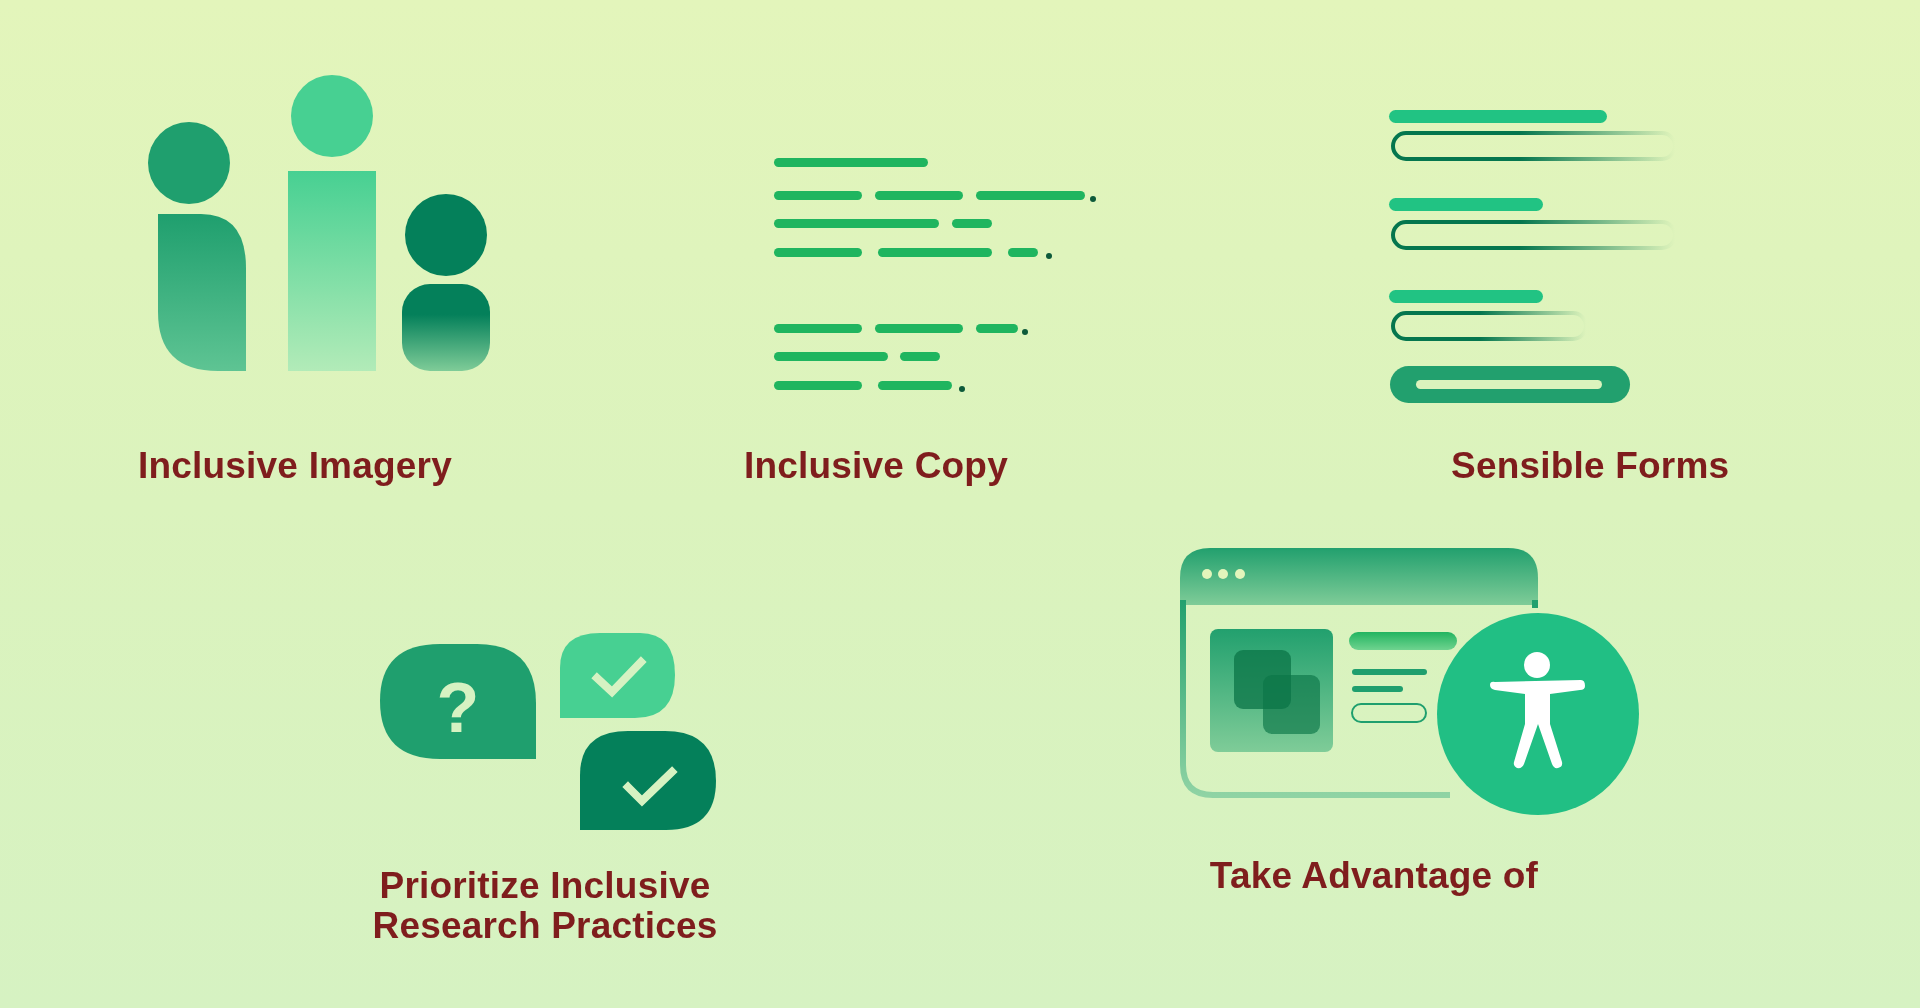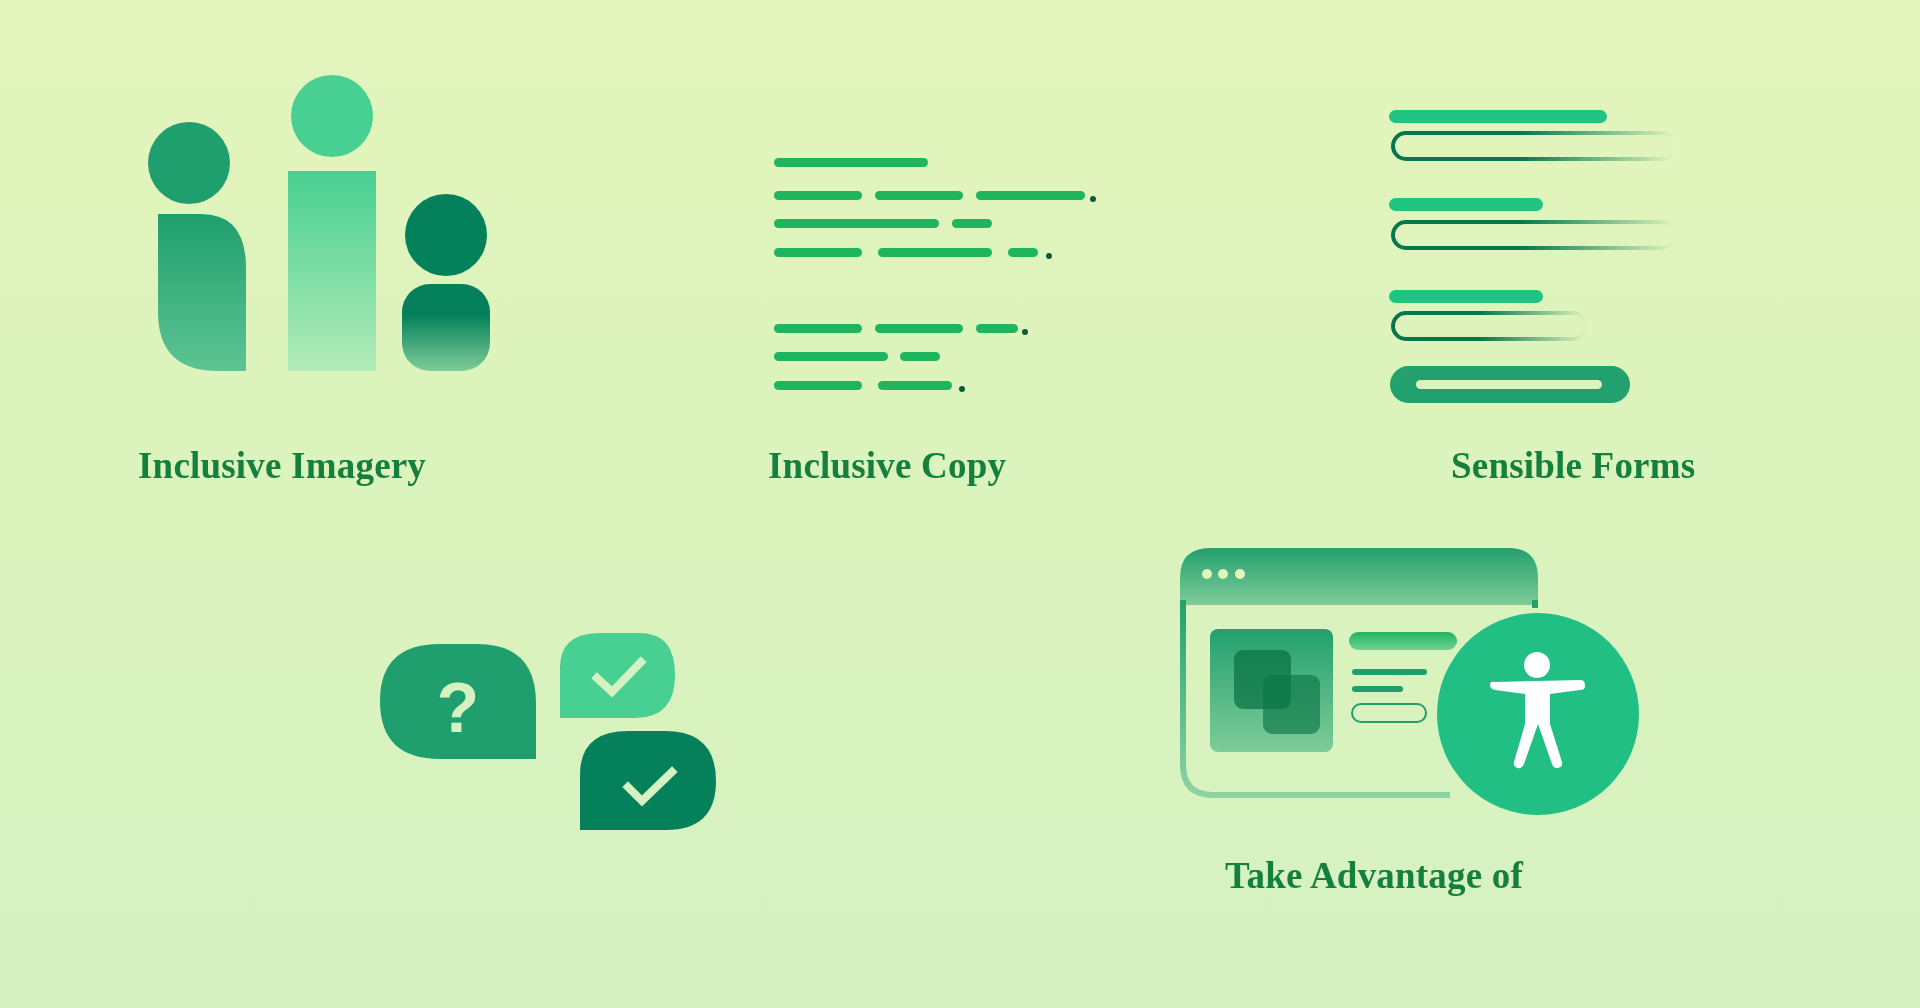--- a/index.html
+++ b/index.html
@@ -3,23 +3,23 @@
 <meta charset="utf-8">
 <style>
   html, body { margin: 0; padding: 0; }
   body {
     width: 1920px; height: 1008px; overflow: hidden; position: relative;
     background: linear-gradient(180deg, #e3f5bb 0%, #dbf3bd 50%, #d6f2c2 100%);
     font-family: "Liberation Sans", "DejaVu Sans", sans-serif;
   }
   .card { position: absolute; }
   .label {
-    position: absolute; color: #15803d; font-weight: 700;
+    position: absolute; color: #7f1d1d; font-weight: 700;
     font-size: 37px; line-height: 40px; white-space: nowrap;
-    font-family: Liberation Serif, serif;
+    font-family: Liberation Sans, sans-serif;
     letter-spacing: 0.2px;
   }
   .label.center { text-align: center; transform: translateX(-50%); }
   .abs { position: absolute; }
   .line { position: absolute; height: 9px; border-radius: 5px; background: #1fb55f; }
   .dot { position: absolute; width: 6px; height: 6px; border-radius: 50%; background: #0d5a3a; }
 </style>
 </head>
 <body>
 
@@ -72,21 +72,21 @@
     <div class="line" style="left:976px;top:324px;width:42px"></div>
     <div class="dot" style="left:1022px;top:329px"></div>
 
     <div class="line" style="left:774px;top:352px;width:114px"></div>
     <div class="line" style="left:900px;top:352px;width:40px"></div>
 
     <div class="line" style="left:774px;top:381px;width:88px"></div>
     <div class="line" style="left:878px;top:381px;width:74px"></div>
     <div class="dot" style="left:959px;top:386px"></div>
   </div>
-  <div class="label" style="left:768px;top:446px">Inclusive Copy</div>
+  <div class="label" style="left:744px;top:446px">Inclusive Copy</div>
 </div>
 
 <div class="card">
   <svg class="abs" style="left:1380px;top:100px" width="320" height="320" viewBox="1380 100 320 320">
     <defs>
       <linearGradient id="fg1" x1="0" y1="0" x2="1" y2="0">
         <stop offset="0" stop-color="#05764e"></stop>
           <stop offset="0.45" stop-color="#05764e"></stop>
           <stop offset="1" stop-color="#05764e" stop-opacity="0"></stop>
       </linearGradient>
@@ -112,20 +112,22 @@
     <path d="M440 644 L477 644 Q536 644 536 703 L536 759 L440 759 Q380 759 380 701 Q380 644 440 644 Z" fill="#1f9f6e"></path>
     <text x="458" y="732" font-size="70" font-weight="700" fill="#d6f2c2" text-anchor="middle" font-family="Liberation Sans, sans-serif">?</text>
 
     <path d="M560 718 L560 668 Q560 633 600 633 L640 633 Q675 633 675 675 Q675 718 635 718 Z" fill="#47d092"></path>
     <polyline points="597,678 612,692 641,662" fill="none" stroke="#d6f2c2" stroke-width="8" stroke-linecap="square"></polyline>
 
     <path d="M580 830 L580 775 Q580 731 628 731 L665 731 Q716 731 716 781 Q716 830 666 830 Z" fill="#04805a"></path>
     <polyline points="628,787 642,801 672,772" fill="none" stroke="#d6f2c2" stroke-width="8" stroke-linecap="square"></polyline>
   </svg>
   <div class="label center" style="left:545px;top:866px;line-height:40px;text-align:center">
+    <div>Prioritize Inclusive</div>
+    <div>Research Practices</div>
   </div>
 </div>
 
 <div class="card">
   <svg class="abs" style="left:1170px;top:540px" width="480" height="280" viewBox="1170 540 480 280">
     <defs>
       <linearGradient id="bh" x1="0" y1="0" x2="0" y2="1">
         <stop offset="0" stop-color="#22a06e"></stop>
           <stop offset="1" stop-color="#7fcc98"></stop>
       </linearGradient>

